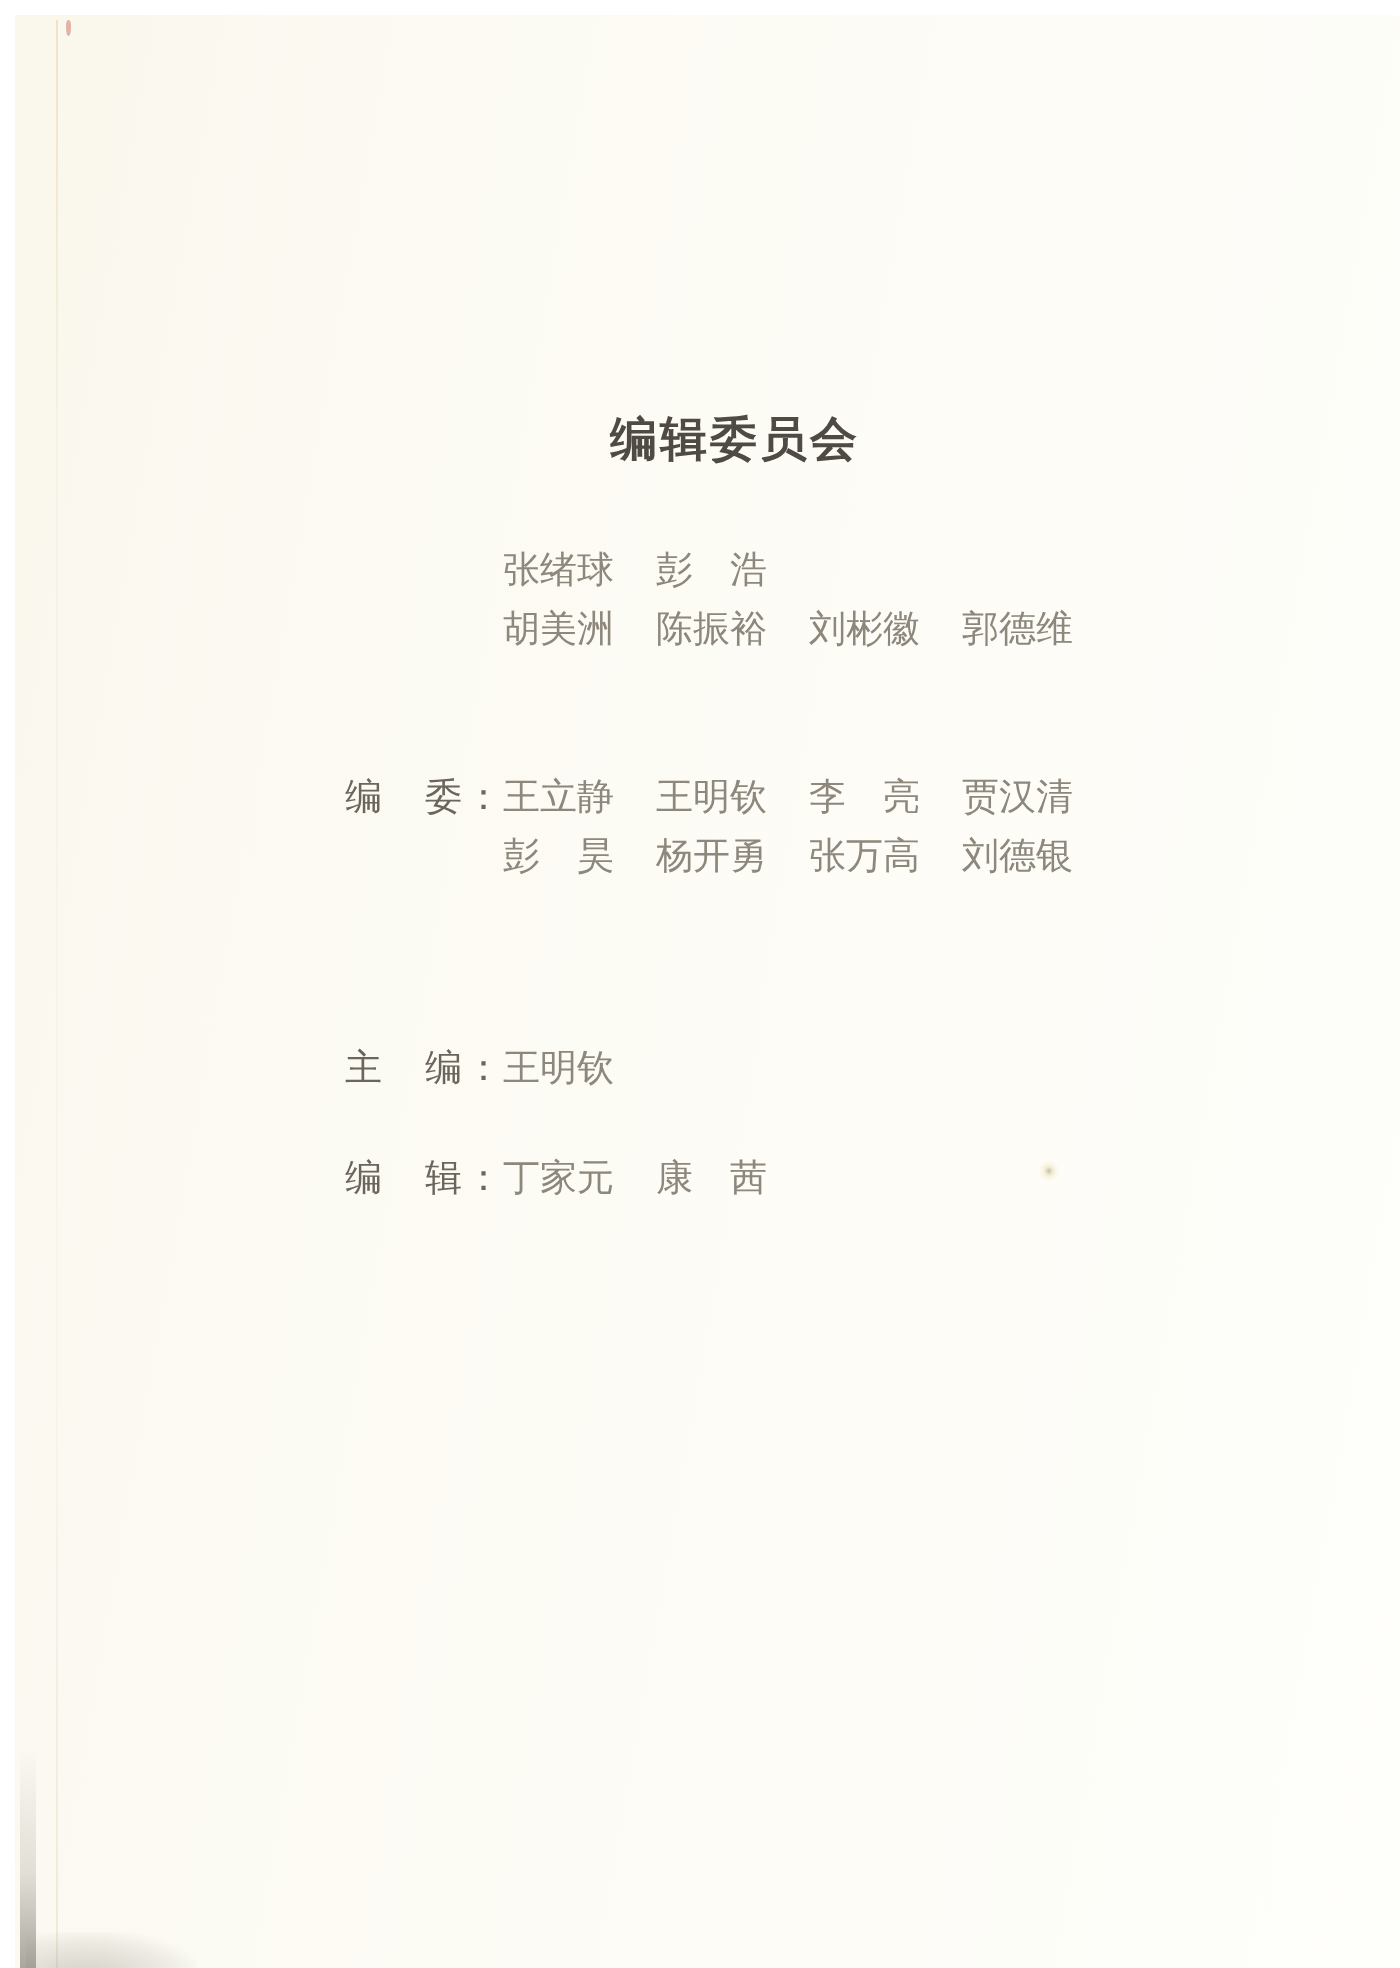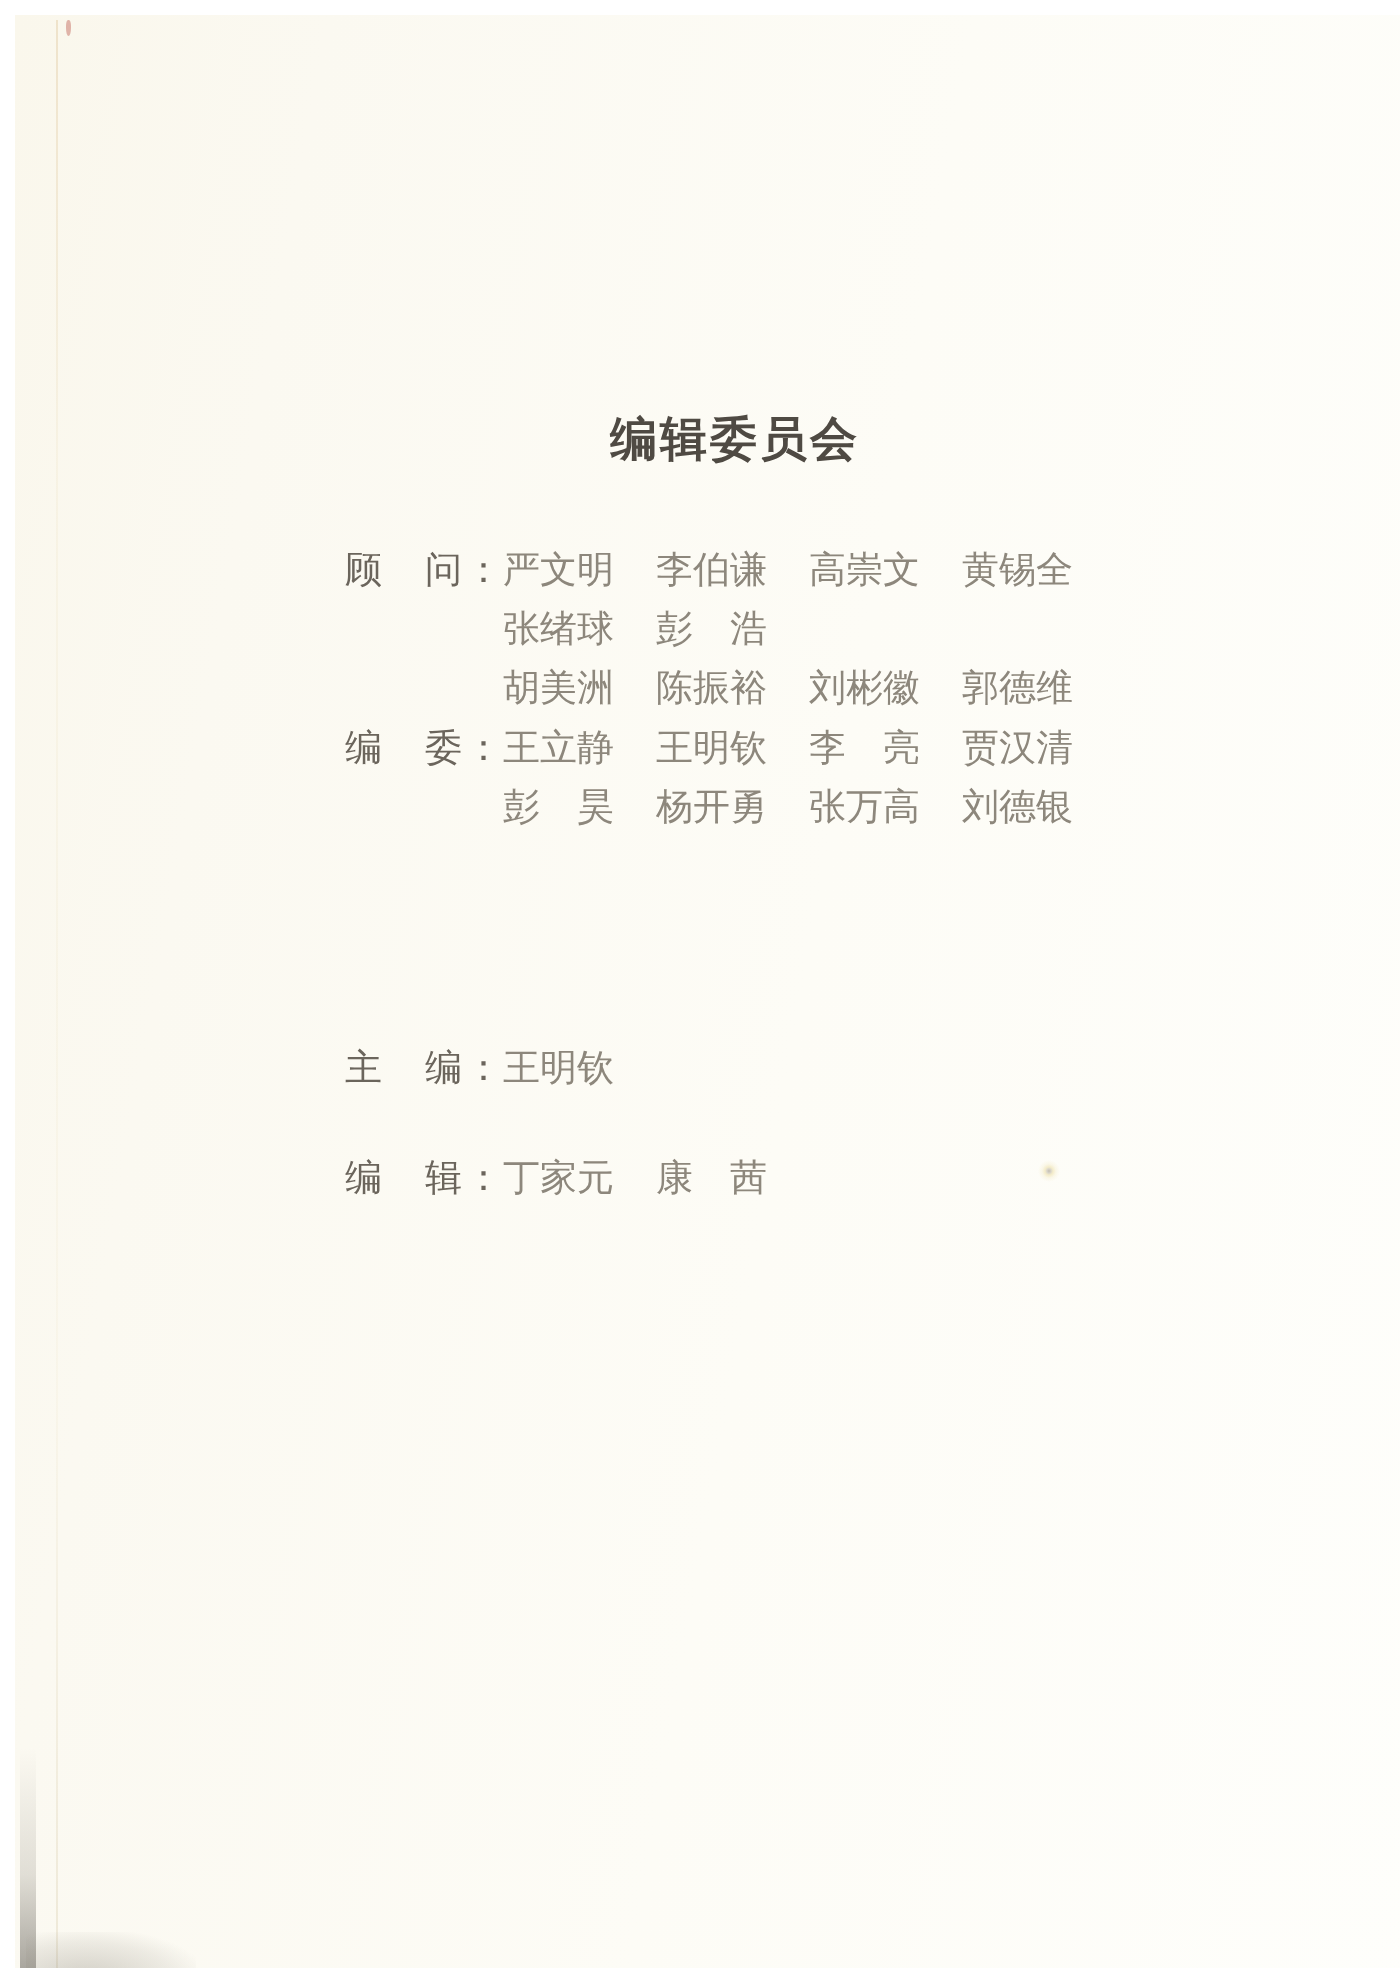--- a/index.html
+++ b/index.html
@@ -46,21 +46,21 @@
   }
   
   .page-title {
     position: absolute; top: 388px; left: 590px;
     font-size: 47px; font-weight: bold; letter-spacing: 3px;
     color: #4f4a43; white-space: pre;
   }
   
   .section { position: absolute; left: 315px; width: 900px; }
   .section.advisors        { top: 518px; }
-  .section.editorial-board { top: 696px; }
+  .section.editorial-board { top: 745px; }
   .section.chief-editor    { top: 1016px; }
   .section.editors         { top: 1126px; font-family: Liberation Mono, monospace; }
   .row { display: flex; align-items: center; height: 54px; }
   .label {
     display: inline-block; width: 148px; flex: 0 0 148px;
     font-size: 37px; letter-spacing: 3px; white-space: pre;
     color: #6b655c;
   }
   .name {
     display: inline-block; width: 111px; flex: 0 0 111px; margin-right: 37px;
@@ -75,27 +75,20 @@
 
   <div class="crease-line"></div>
   <div class="red-mark"></div>
   <div class="left-edge-shadow"></div>
   <div class="corner-blob"></div>
   <div class="yellow-speck"></div>
 
   <div class="page-title">编辑委员会</div>
 
   <div class="section advisors">
-    <div class="row">
-      <span class="label">顾　问：</span>
-      <span class="name">严文明</span>
-      <span class="name">李伯谦</span>
-      <span class="name">高崇文</span>
-      <span class="name">黄锡全</span>
-    </div>
     <div class="row">
       <span class="label"></span>
       <span class="name">张绪球</span>
       <span class="name">彭　浩</span>
     </div>
     <div class="row">
       <span class="label"></span>
       <span class="name">胡美洲</span>
       <span class="name">陈振裕</span>
       <span class="name">刘彬徽</span>

